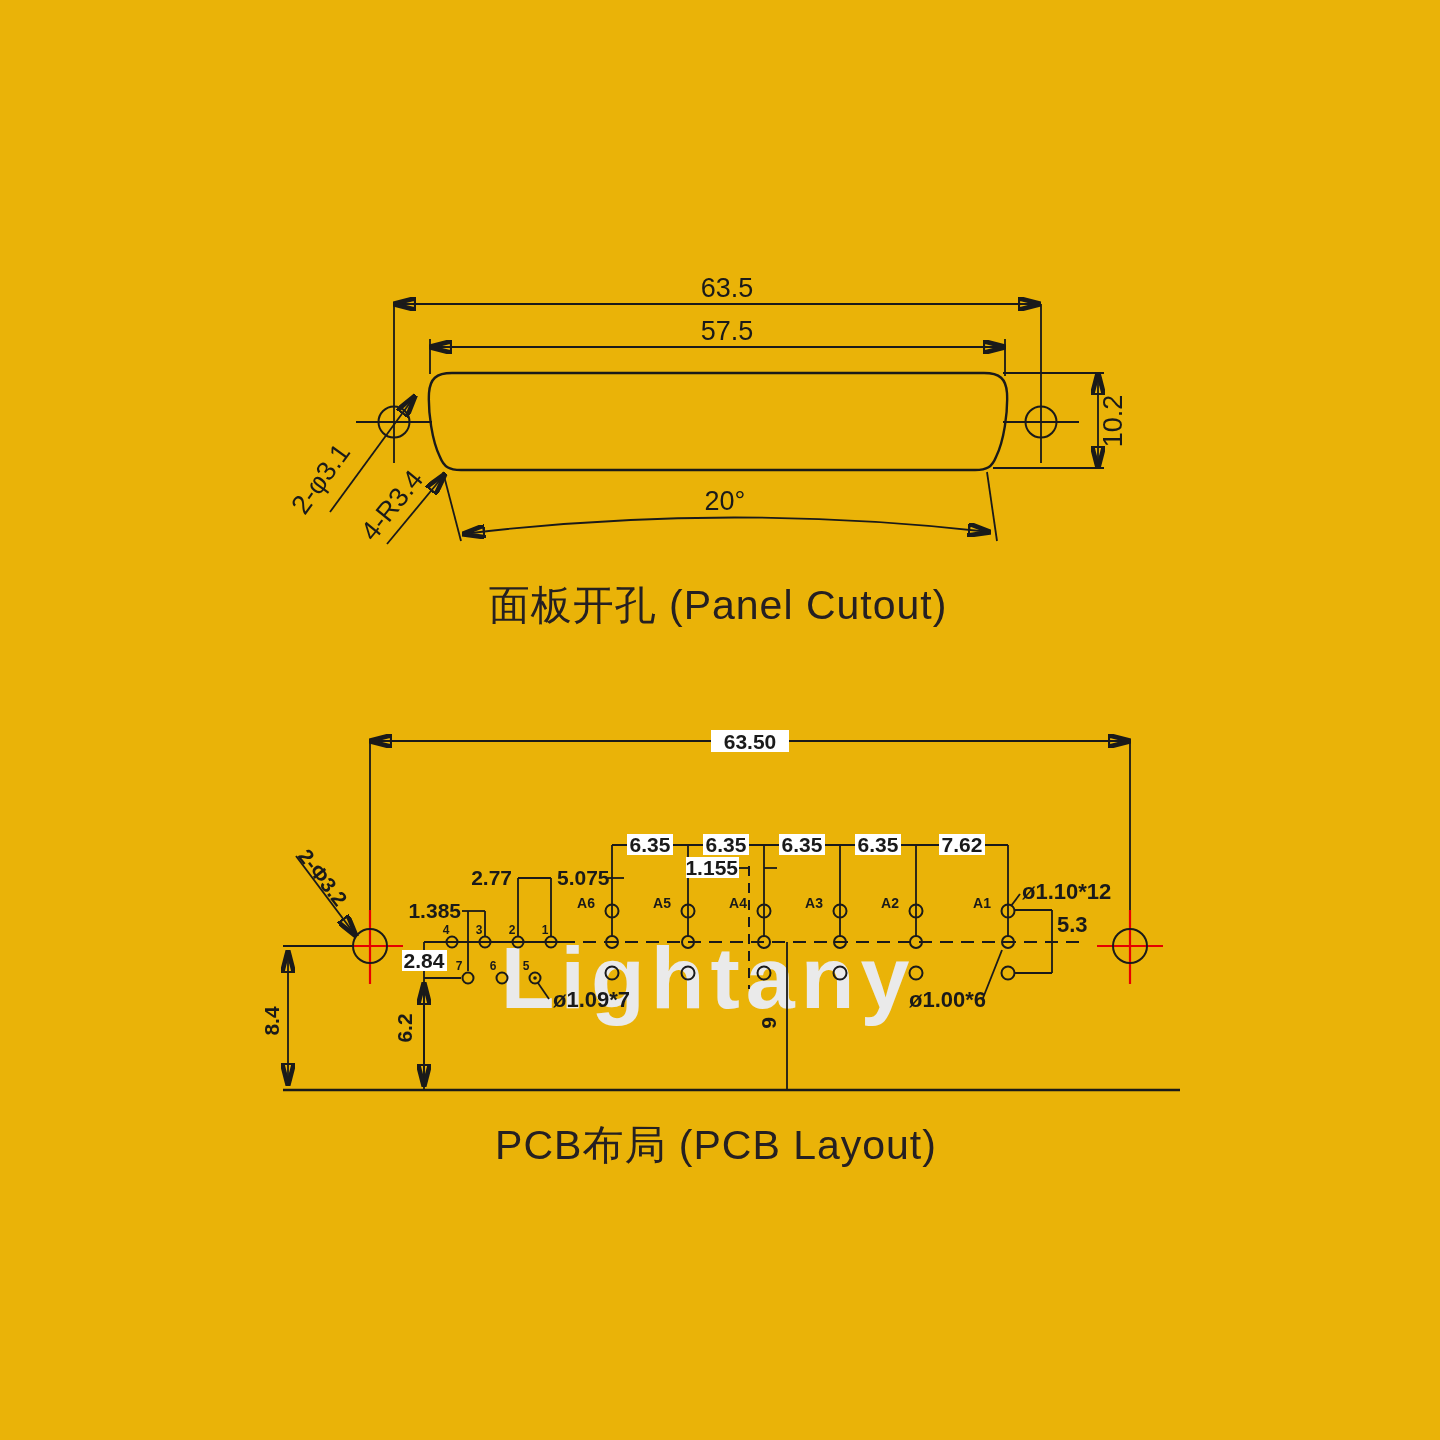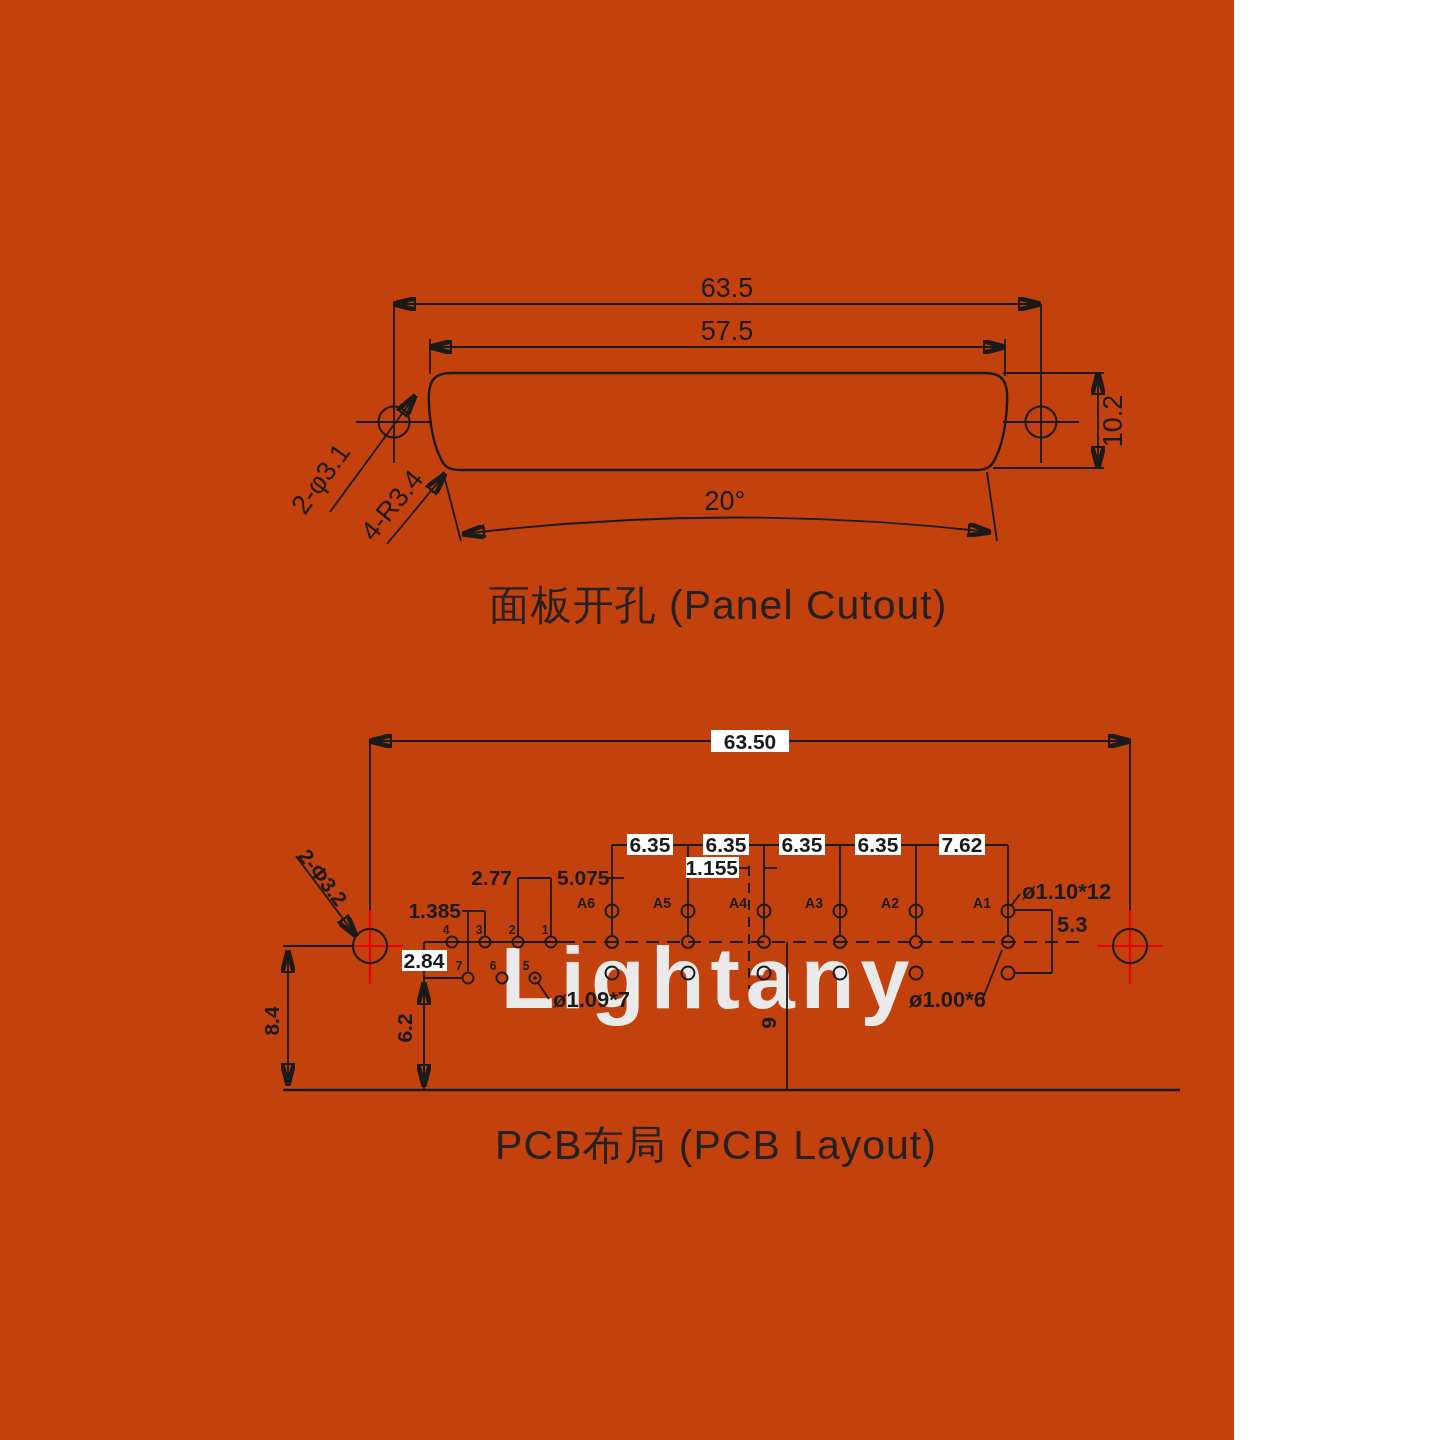--- a/index.html
+++ b/index.html
@@ -1,16 +1,16 @@
 <!DOCTYPE html>
 <html><head>
 <meta charset="utf-8">
 <style>
   html,body{margin:0;padding:0;background:#ffffff;}
-  .page{position:relative;width:1234px;height:1440px;background:#c2410c;overflow:hidden;}
+  .page{position:relative;width:1440px;height:1440px;background:#eab308;overflow:hidden;}
   svg{display:block;}
   svg line, svg path, svg circle, svg polyline{stroke:#1a1a1a;fill:none;stroke-width:2;}
   .w18{stroke-width:1.8;}
   .w24{stroke-width:2.4;}
   .red{stroke:#e60000;stroke-width:2.2;}
   .dash-c{stroke-dasharray:13 8;}
   .dash-v{stroke-dasharray:10 7;}
   .bg{fill:#ffffff;stroke:none;}
   text{fill:#1a1a1a;stroke:none;font-family:"Liberation Sans", sans-serif;}
   .dim-top{font-size:27px;}

